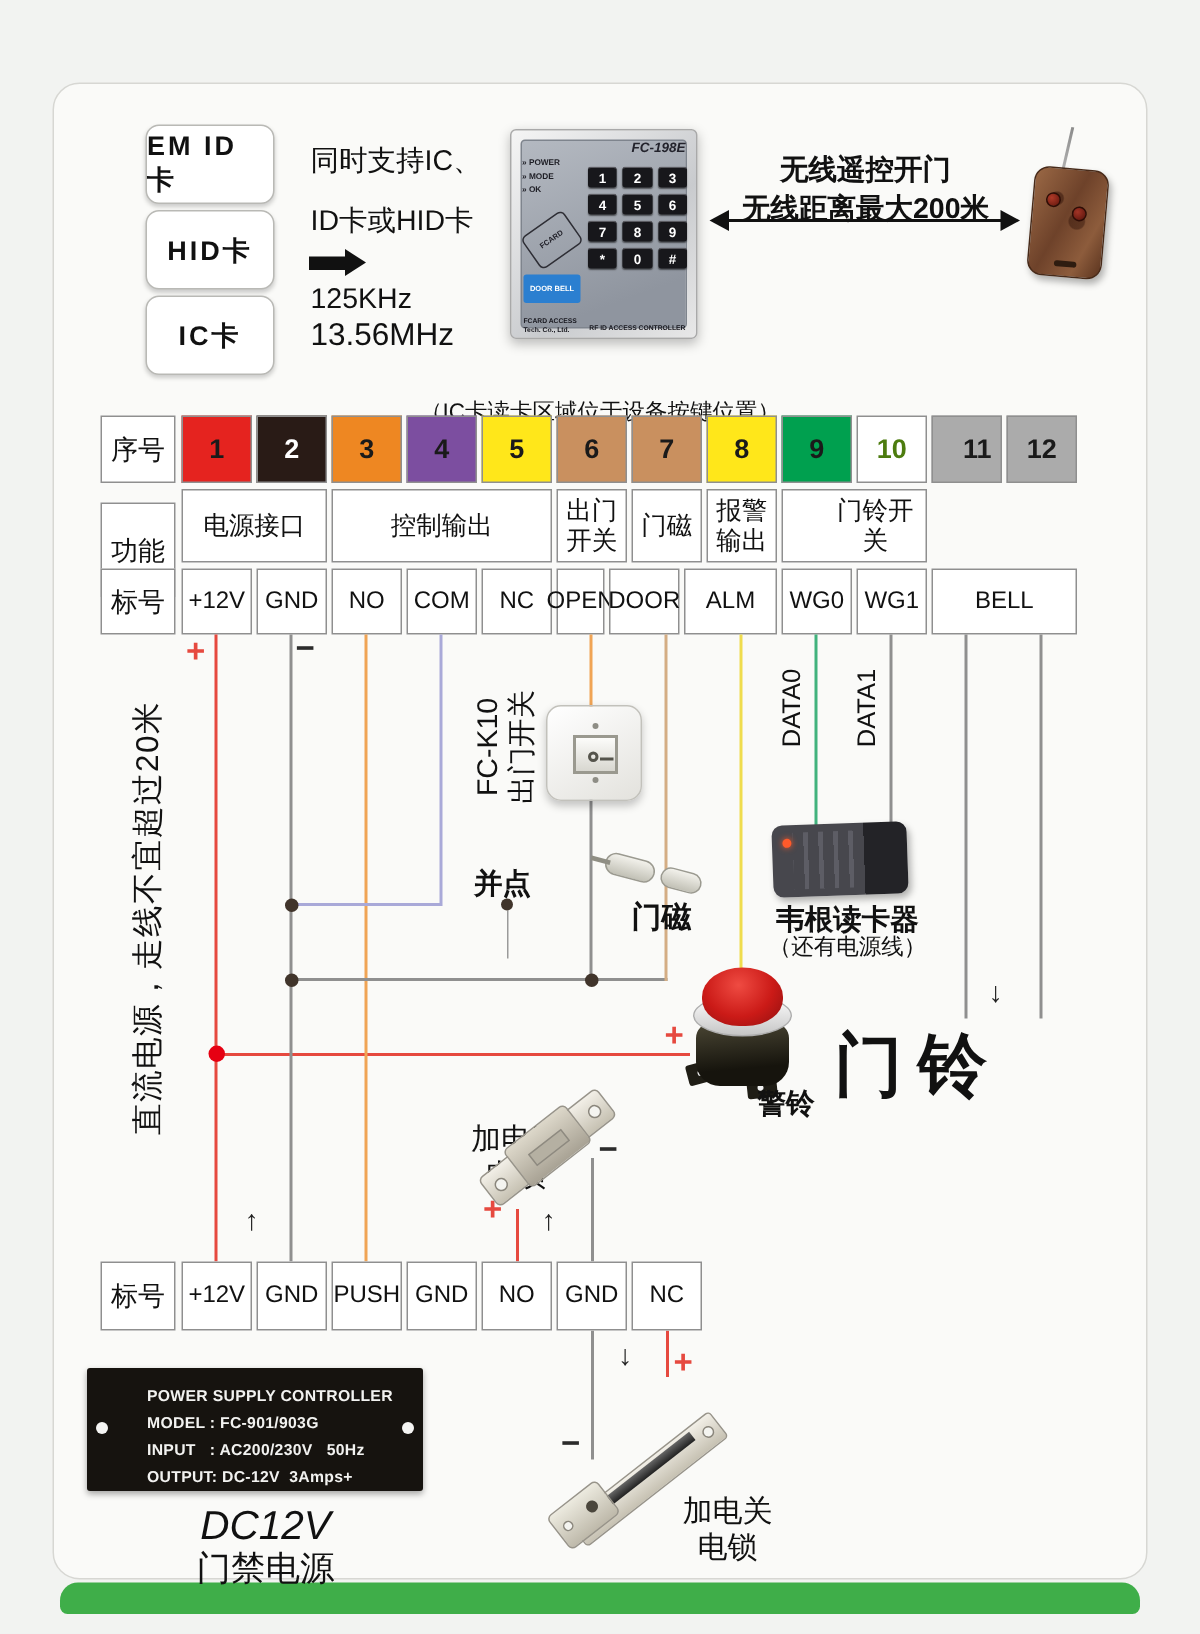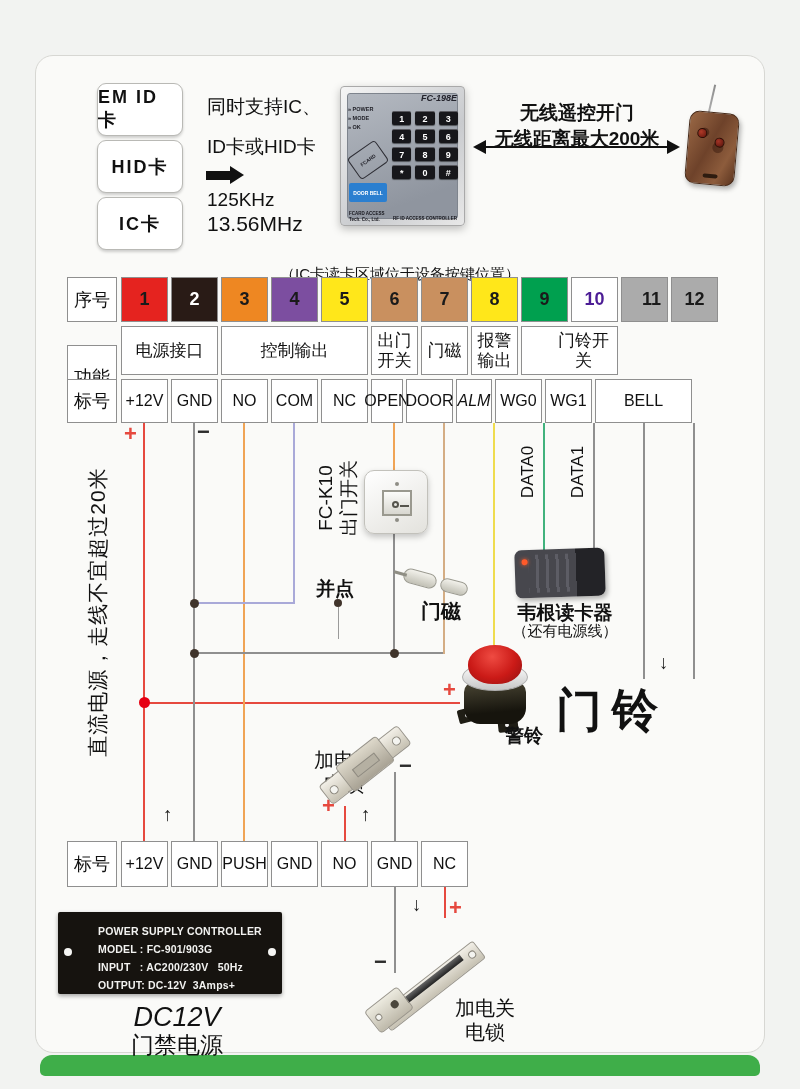--- a/index.html
+++ b/index.html
@@ -149,33 +149,33 @@
   <div class="abs antenna"></div>
   <div class="abs remote">
     <div class="b1"></div>
     <div class="b2"></div>
     <div class="slot"></div>
   </div>
 
   <div class="abs txt" style="left:270px;top:239px;width:260px;text-align:center;font-size:15px;margin-top:26px;">（IC卡读卡区域位于设备按键位置）</div>
 
   <div class="abs hdr" style="top:277px;height:45px;">序号</div>
-  <div class="abs hdr" style="top:345px;height:63px;">功能</div>
+  <div class="abs hdr" style="top:335px;height:63px;">功能</div>
   <div class="abs hdr" style="top:379px;height:44px;">标号</div>
   <div class="abs row" id="row-pins" style="left:121px;top:277px;height:45px;">
       <div class="cell pin" style="background: rgb(229, 35, 31); color: rgb(26, 26, 26); border-color: rgb(143, 143, 143);">1</div>
       <div class="cell pin" style="background: rgb(41, 27, 22); color: rgb(255, 255, 255); border-color: rgb(143, 143, 143);">2</div>
       <div class="cell pin" style="background: rgb(238, 135, 34); color: rgb(26, 26, 26); border-color: rgb(143, 143, 143);">3</div>
       <div class="cell pin" style="background: rgb(124, 78, 160); color: rgb(26, 26, 26); border-color: rgb(143, 143, 143);">4</div>
       <div class="cell pin" style="background: rgb(255, 231, 26); color: rgb(26, 26, 26); border-color: rgb(143, 143, 143);">5</div>
       <div class="cell pin" style="background: rgb(201, 144, 95); color: rgb(26, 26, 26); border-color: rgb(143, 143, 143);">6</div>
       <div class="cell pin" style="background: rgb(201, 144, 95); color: rgb(26, 26, 26); border-color: rgb(143, 143, 143);">7</div>
       <div class="cell pin" style="background: rgb(255, 231, 26); color: rgb(26, 26, 26); border-color: rgb(143, 143, 143);">8</div>
       <div class="cell pin" style="background: rgb(0, 160, 79); color: rgb(26, 26, 26); border-color: rgb(143, 143, 143);">9</div>
-      <div class="cell pin" style="background: rgb(255, 255, 255); color: #4c1d95; border-color: rgb(143, 143, 143);">10</div>
+      <div class="cell pin" style="background: rgb(255, 255, 255); color: #4d7c0f; border-color: rgb(143, 143, 143);">10</div>
       <div class="cell pin" style="background: rgb(171, 171, 171); color: rgb(26, 26, 26); border-color: rgb(143, 143, 143); padding-left: 14px;">11</div>
       <div class="cell pin" style="background: rgb(171, 171, 171); color: rgb(26, 26, 26); border-color: rgb(143, 143, 143);">12</div>
     </div>
   <div class="abs row" id="row-funcs" style="left:121px;top:326px;height:49px;">
       <div class="cell fn" style="width: 97px;">电源接口</div>
       <div class="cell fn" style="width: 147px;">控制输出</div>
       <div class="cell fn" style="width: 47px;">出门
 开关</div>
       <div class="cell fn" style="width: 47px;">门磁</div>
       <div class="cell fn" style="width: 47px;">报警
@@ -183,21 +183,21 @@
       <div class="cell fn" style="width: 97px; padding-left: 28px;">门铃开关</div>
     </div>
   <div class="abs row" id="row-marks" style="left:121px;top:379px;height:44px;">
       <div class="cell mark" style="width: 47px;">+12V</div>
       <div class="cell mark" style="width: 47px;">GND</div>
       <div class="cell mark" style="width: 47px;">NO</div>
       <div class="cell mark" style="width: 47px;">COM</div>
       <div class="cell mark" style="width: 47px;">NC</div>
       <div class="cell mark" style="width: 32px;">OPEN</div>
       <div class="cell mark" style="width: 47px;">DOOR</div>
-      <div class="cell mark" style="width: 36px; font-style: italic;">ALM</div>
+      <div class="cell mark" style="width: 62px;">ALM</div>
       <div class="cell mark" style="width: 47px;">WG0</div>
       <div class="cell mark" style="width: 47px;">WG1</div>
       <div class="cell mark" style="width: 97px;">BELL</div>
     </div>
 
   <i class="abs vw" style="left: 143px; top: 423px; height: 418px; background: rgb(230, 73, 63);"></i>
   <i class="abs hw" style="left: 143px; top: 702px; width: 317px; background: rgb(230, 73, 63);"></i>
   <i class="abs vw" style="left: 193px; top: 423px; height: 418px; background: rgb(143, 143, 143);"></i>
   <i class="abs vw" style="left: 243px; top: 423px; height: 418px; background: rgb(240, 164, 85);"></i>
   <i class="abs vw" style="left: 293px; top: 423px; height: 181px; background: rgb(169, 169, 216);"></i>

